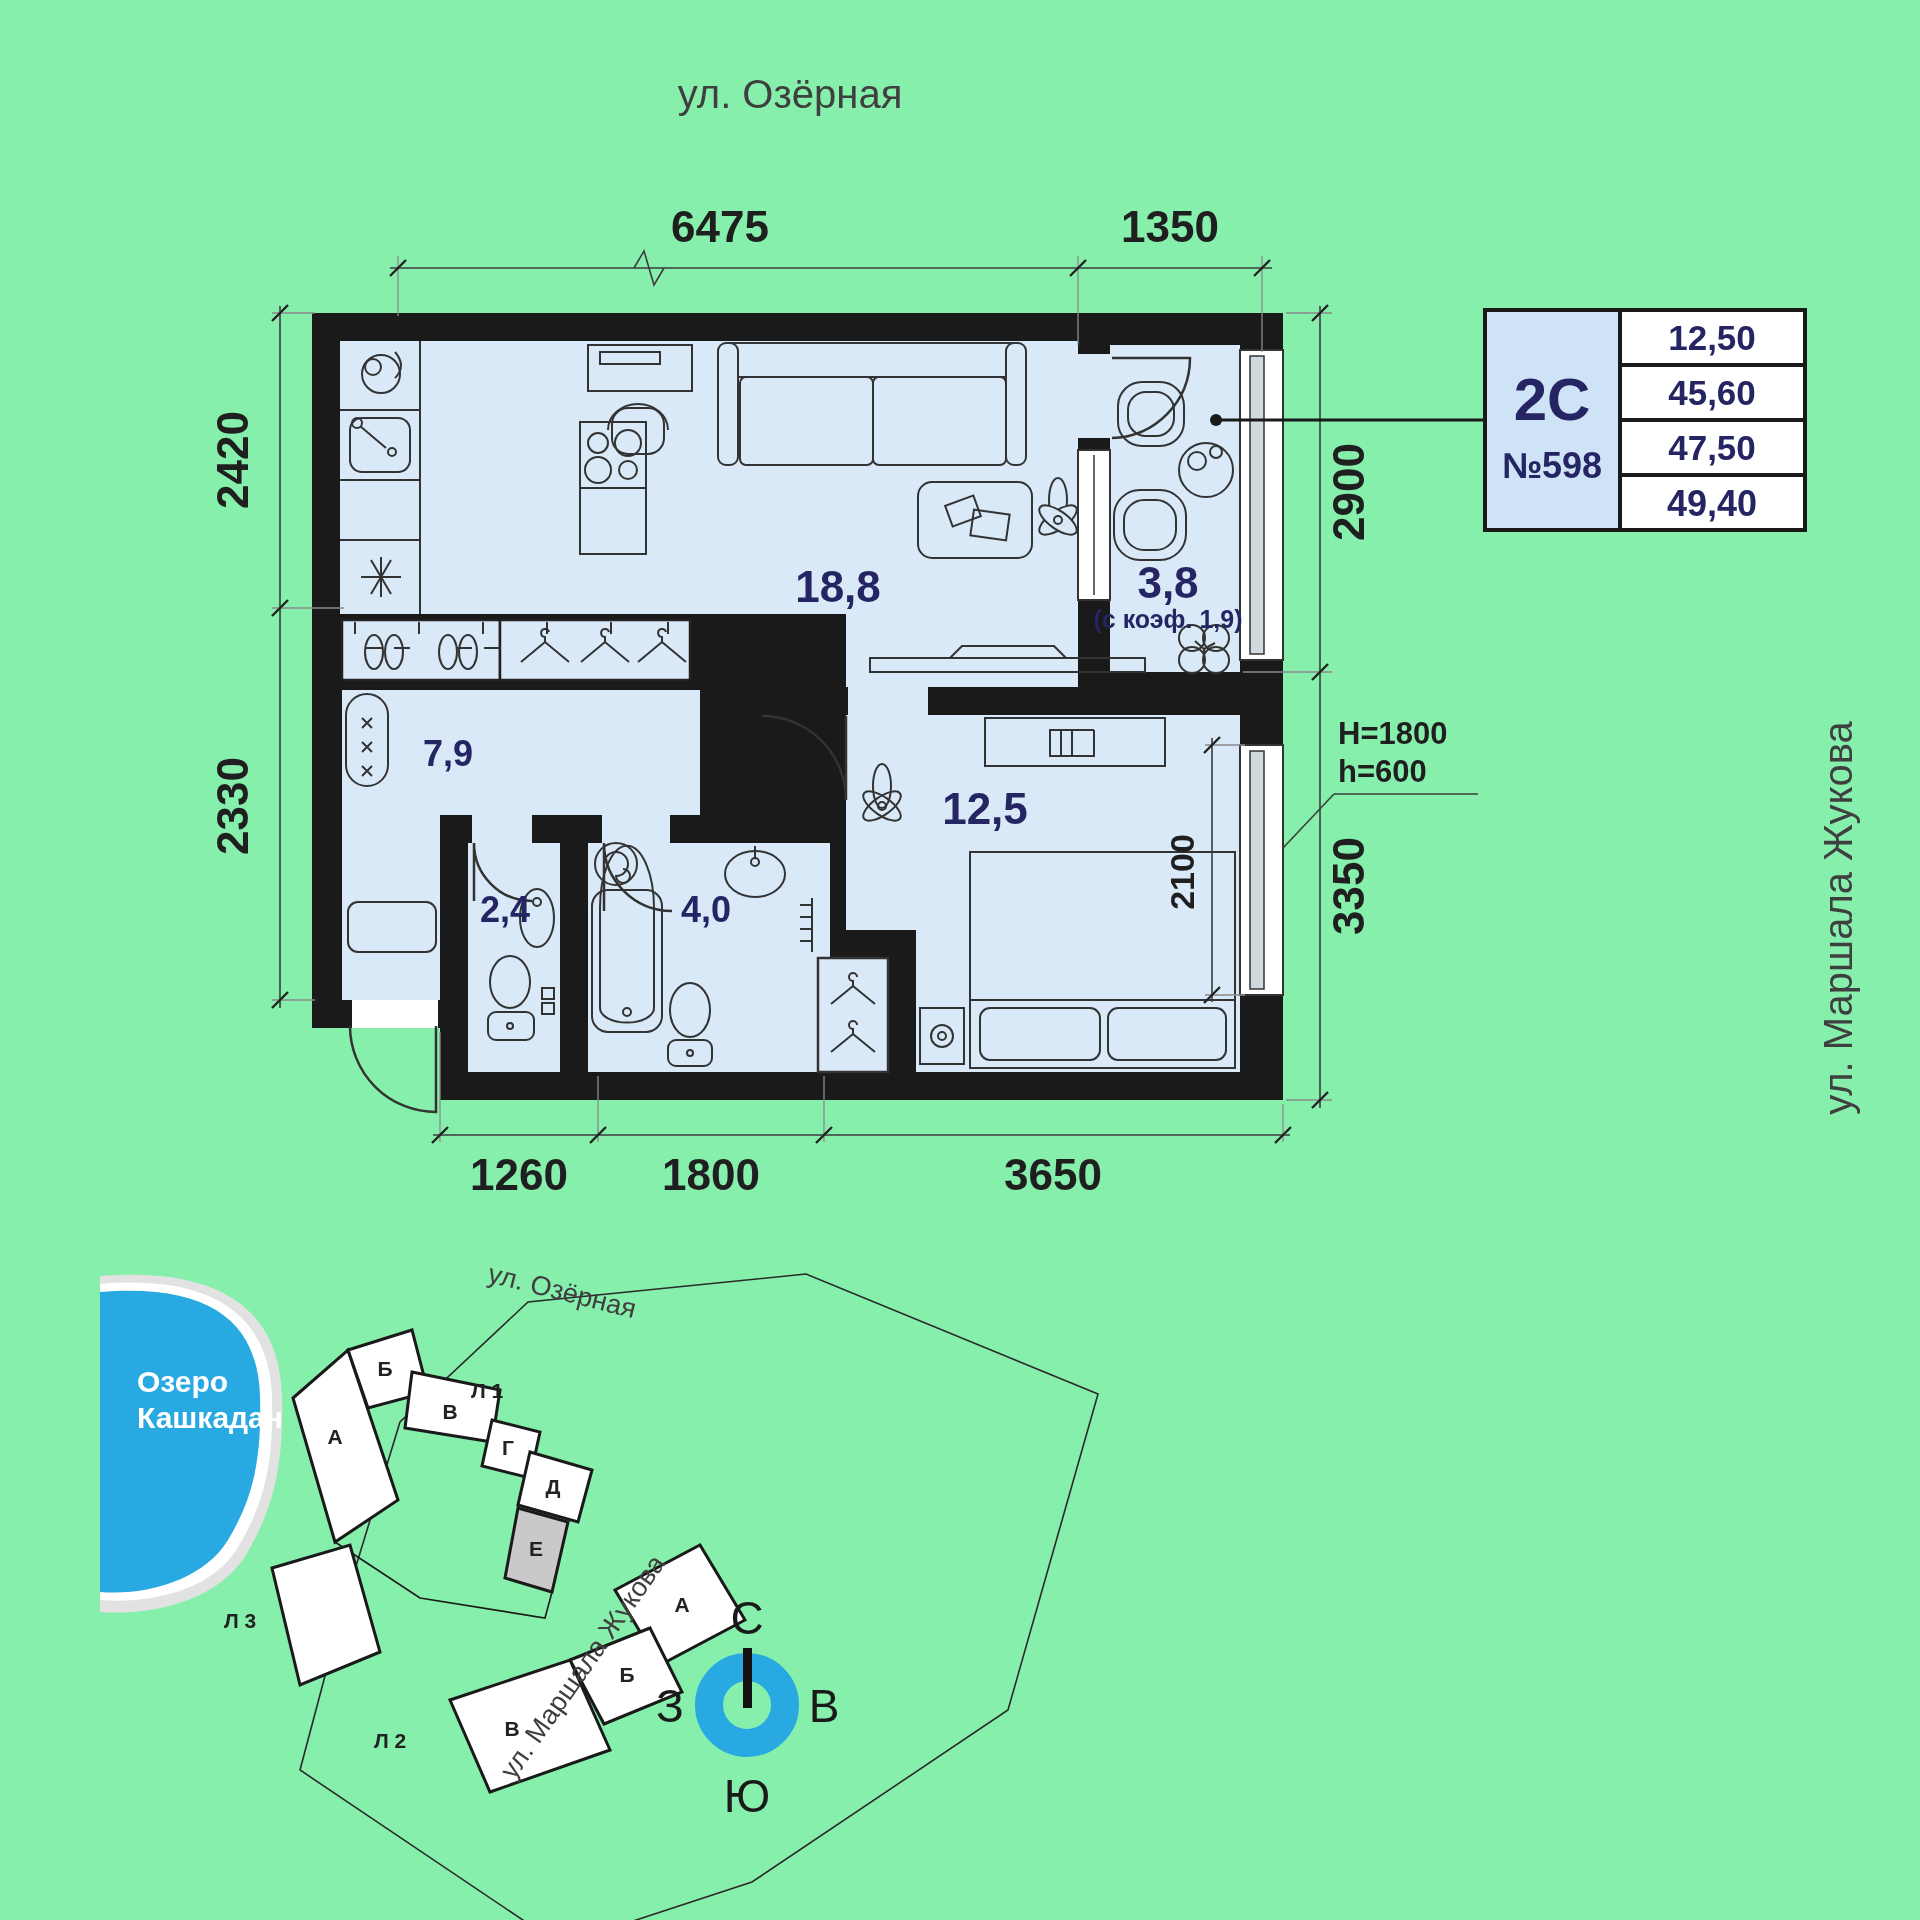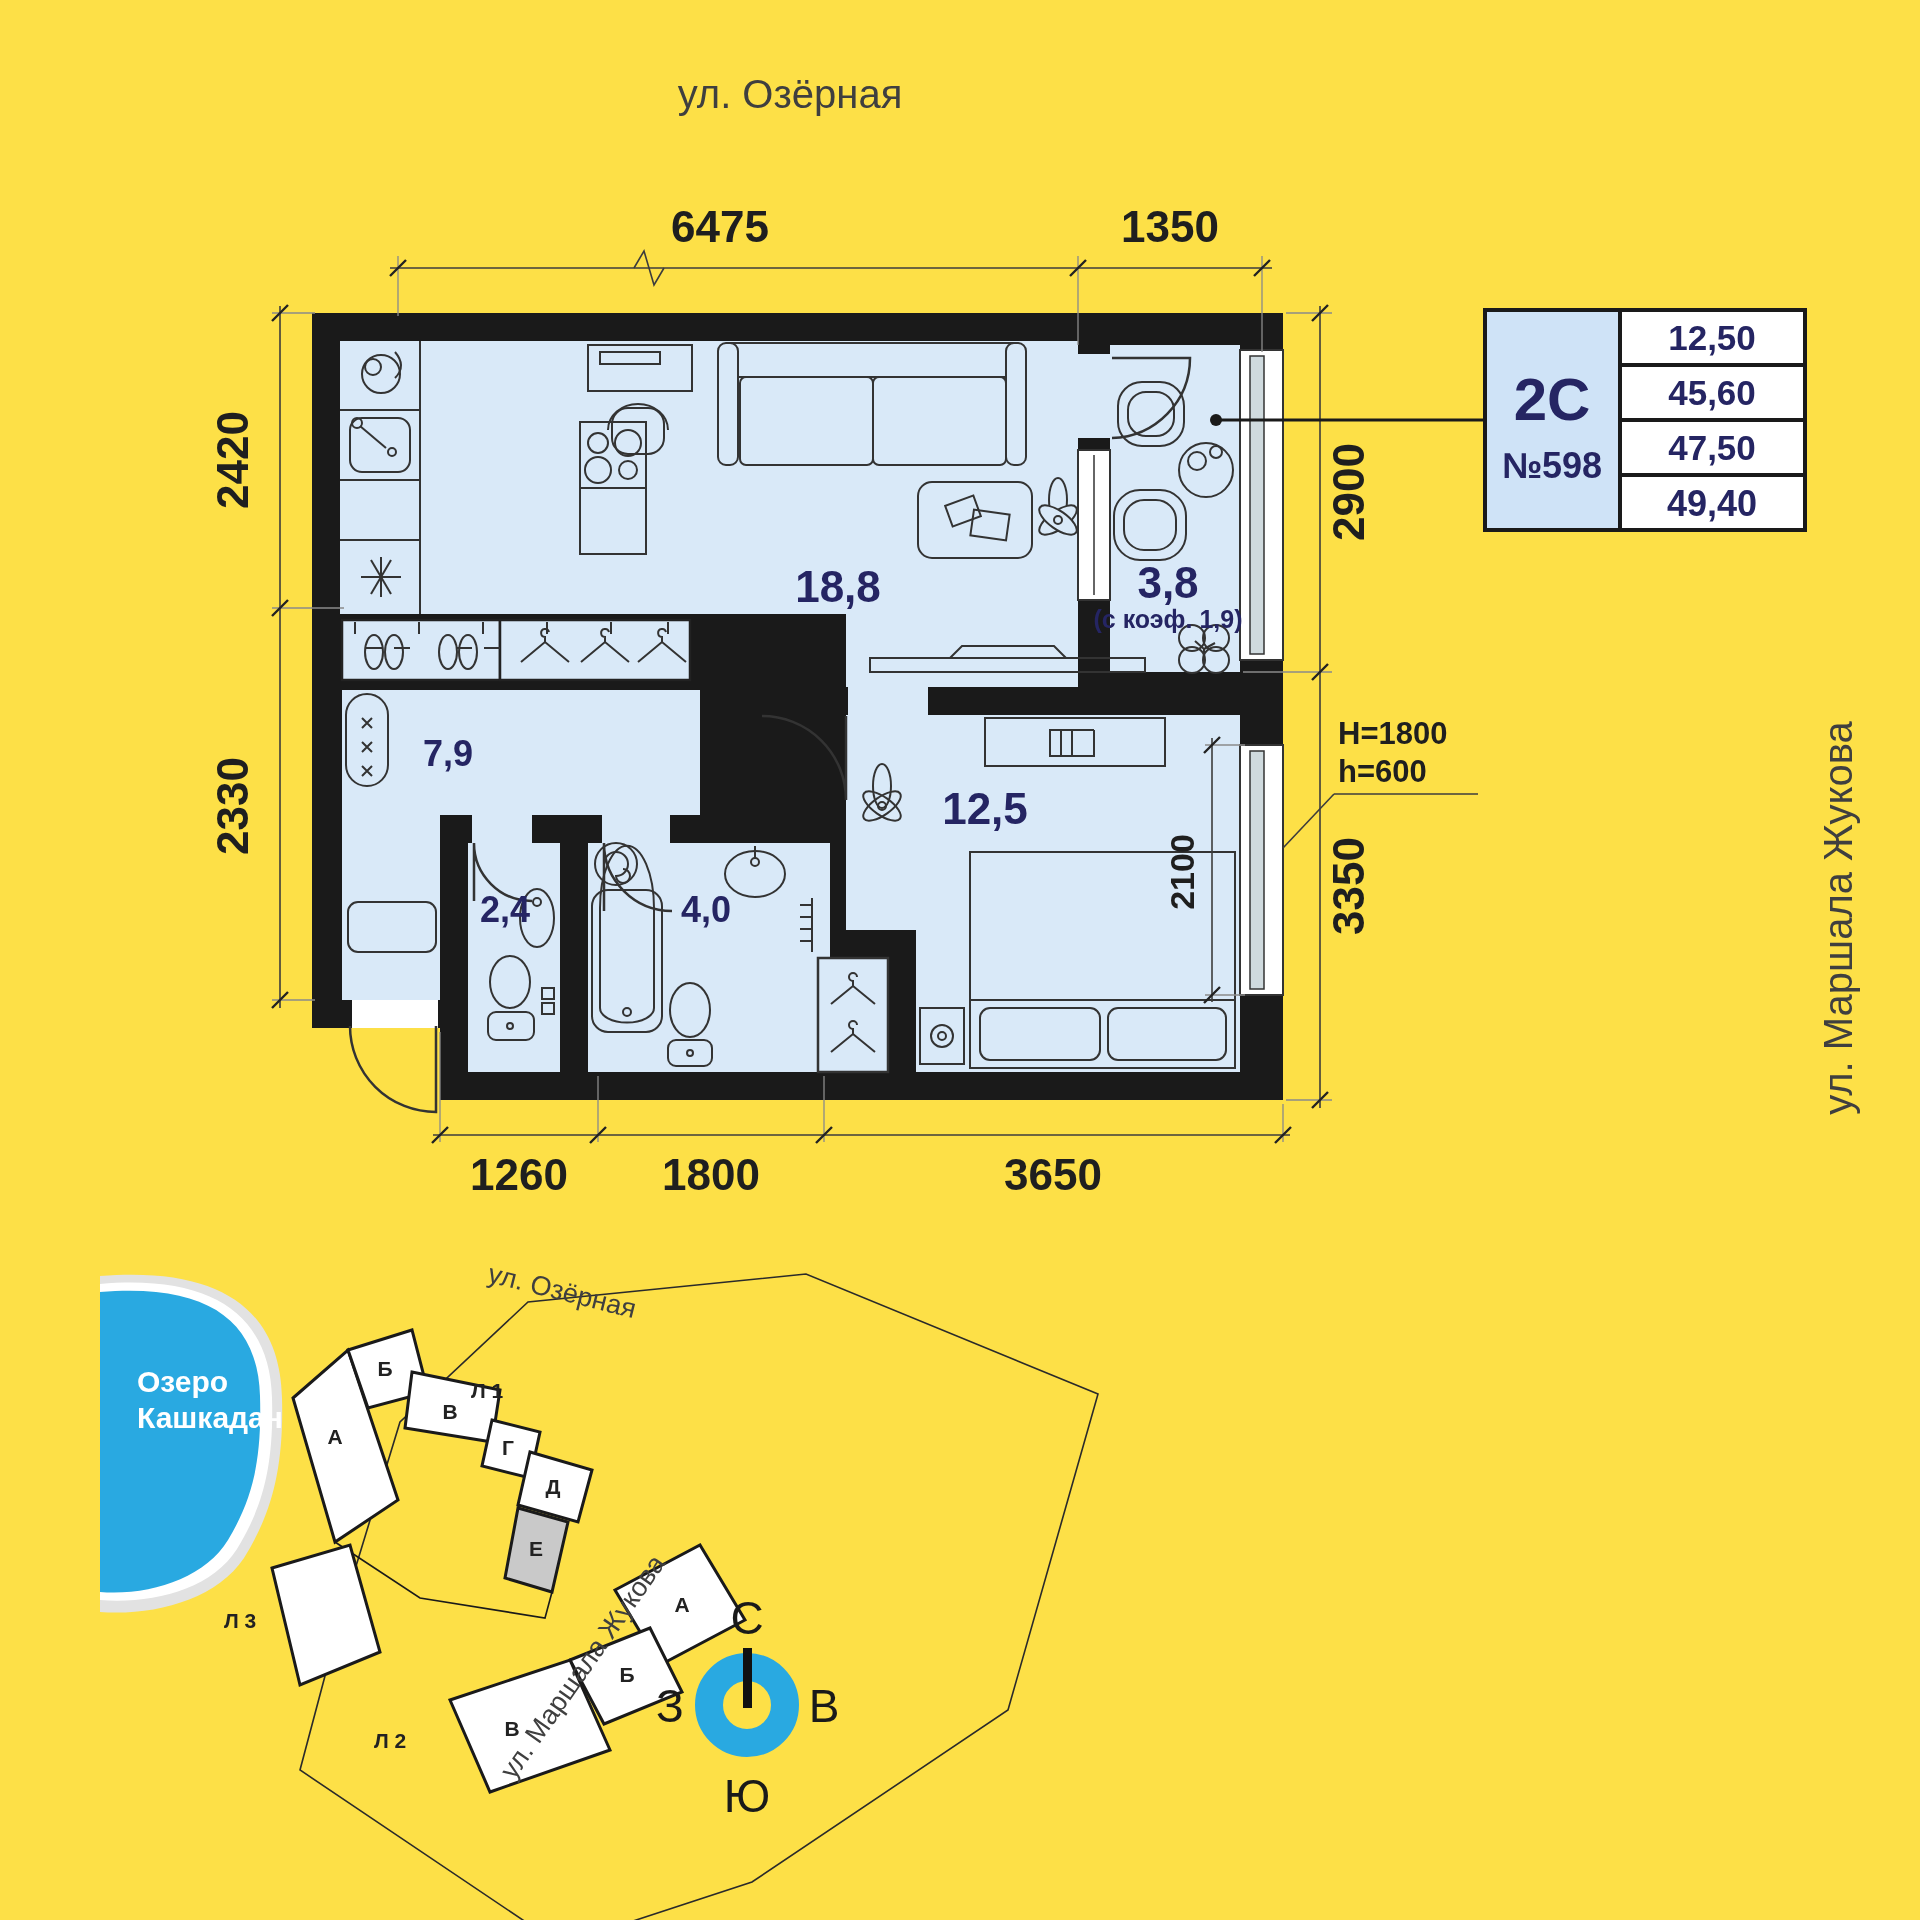--- a/index.html
+++ b/index.html
@@ -1,17 +1,17 @@
 <!DOCTYPE html>
 <html><head>
 <meta charset="utf-8">
 <style>
   html,body{margin:0;padding:0;background:#ffffff;}
   body{font-family:"Liberation Sans", sans-serif;}
-  .stage{width:1920px;height:1920px;position:relative;background:#fde047;overflow:hidden;}
+  .stage{width:1920px;height:1920px;position:relative;background:#86efac;overflow:hidden;}
   svg text{font-family:"Liberation Sans", sans-serif;}
   .dim{font-size:44px;font-weight:600;fill:#1f1f1f;}
   .dimS{font-size:34px;font-weight:600;fill:#1f1f1f;}
   .area{font-size:44px;font-weight:700;fill:#252563;}
   .areaS{font-size:36px;font-weight:700;fill:#252563;}
   .coef{font-size:25px;font-weight:600;fill:#252563;}
   .street{font-size:40px;font-weight:500;fill:#3f3f3f;}
   .hnote{font-size:31px;font-weight:600;fill:#1f1f1f;}
   .cardBig{font-size:60px;font-weight:700;fill:#252563;}
   .cardNum{font-size:36px;font-weight:700;fill:#252563;}

